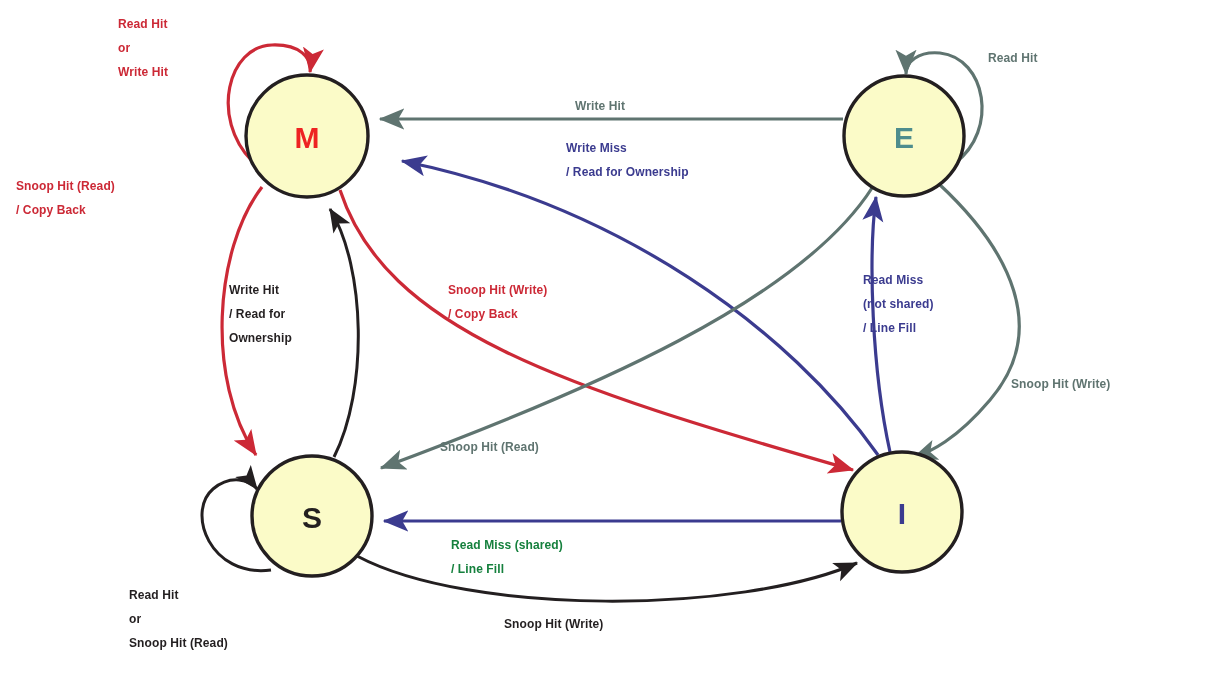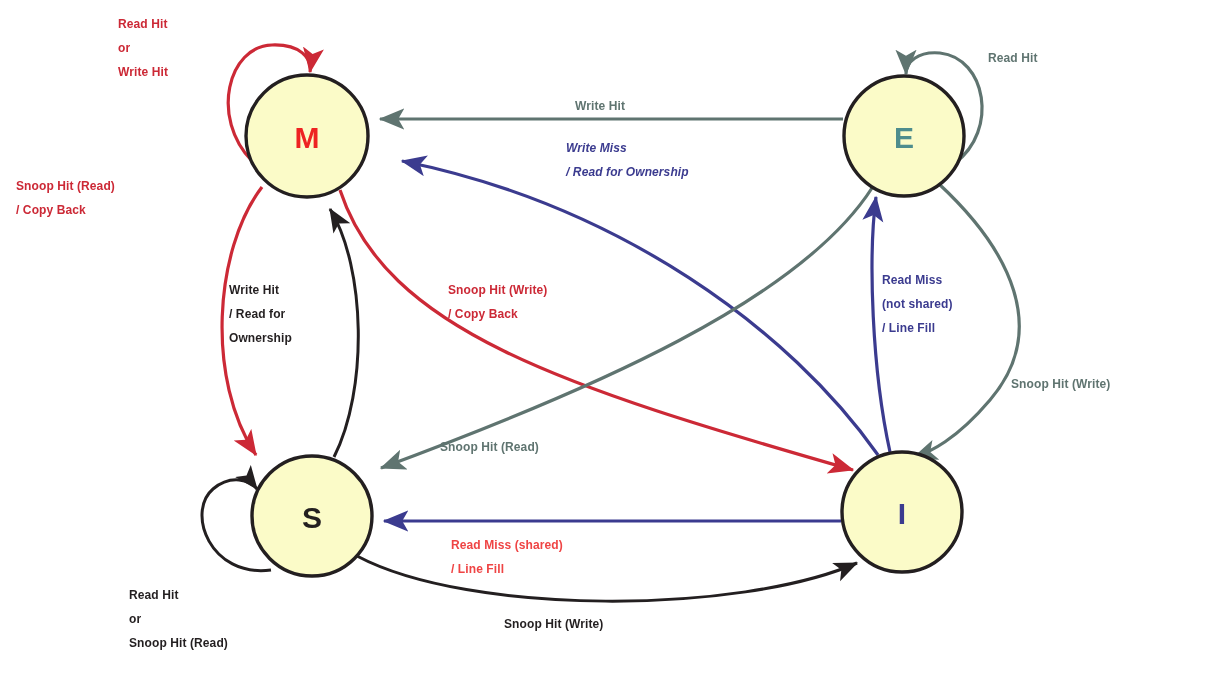--- a/index.html
+++ b/index.html
@@ -117,42 +117,42 @@
   </svg>
 
   <div class="edge-label" id="label-m-self" style="left:118px; top:12px; color:#cc2936;">Read Hit
 or
 Write Hit</div>
 
   <div class="edge-label" id="label-e-self" style="left:988px; top:46px; color:#5f7470;">Read Hit</div>
 
   <div class="edge-label" id="label-write-hit-em" style="left:575px; top:94px; color:#5f7470;">Write Hit</div>
 
-  <div class="edge-label" id="label-write-miss-rfo" style="left:566px; top:136px; color:#3b3b8f;font-style:italic;">Write Miss
+  <div class="edge-label" id="label-write-miss-rfo" style="left:566px; top:136px; color:#3b3b8f;">Write Miss
 / Read for Ownership</div>
 
   <div class="edge-label" id="label-snoop-read-copyback" style="left:16px; top:174px; color:#cc2936;">Snoop Hit (Read)
 / Copy Back</div>
 
   <div class="edge-label" id="label-write-hit-rfo" style="left:229px; top:278px; color:#231f20;">Write Hit
 / Read for
 Ownership</div>
 
   <div class="edge-label" id="label-snoop-write-copyback" style="left:448px; top:278px; color:#cc2936;">Snoop Hit (Write)
 / Copy Back</div>
 
-  <div class="edge-label" id="label-read-miss-not-shared" style="left:863px; top:268px; color:#3b3b8f;margin-left:19px;">Read Miss
+  <div class="edge-label" id="label-read-miss-not-shared" style="left:863px; top:268px; color:#3b3b8f;">Read Miss
 (not shared)
 / Line Fill</div>
 
   <div class="edge-label" id="label-snoop-hit-write-ei" style="left:1011px; top:372px; color:#5f7470;">Snoop Hit (Write)</div>
 
   <div class="edge-label" id="label-snoop-hit-read" style="left:440px; top:435px; color:#5f7470;">Snoop Hit (Read)</div>
 
-  <div class="edge-label" id="label-read-miss-shared" style="left:451px; top:533px; color:#ef4444;">Read Miss (shared)
+  <div class="edge-label" id="label-read-miss-shared" style="left:451px; top:533px; color:#15803d;">Read Miss (shared)
 / Line Fill</div>
 
   <div class="edge-label" id="label-snoop-hit-write-si" style="left:504px; top:612px; color:#231f20;">Snoop Hit (Write)</div>
 
   <div class="edge-label" id="label-s-self" style="left:129px; top:583px; color:#231f20;">Read Hit
 or
 Snoop Hit (Read)</div>
 
 </div>
 

